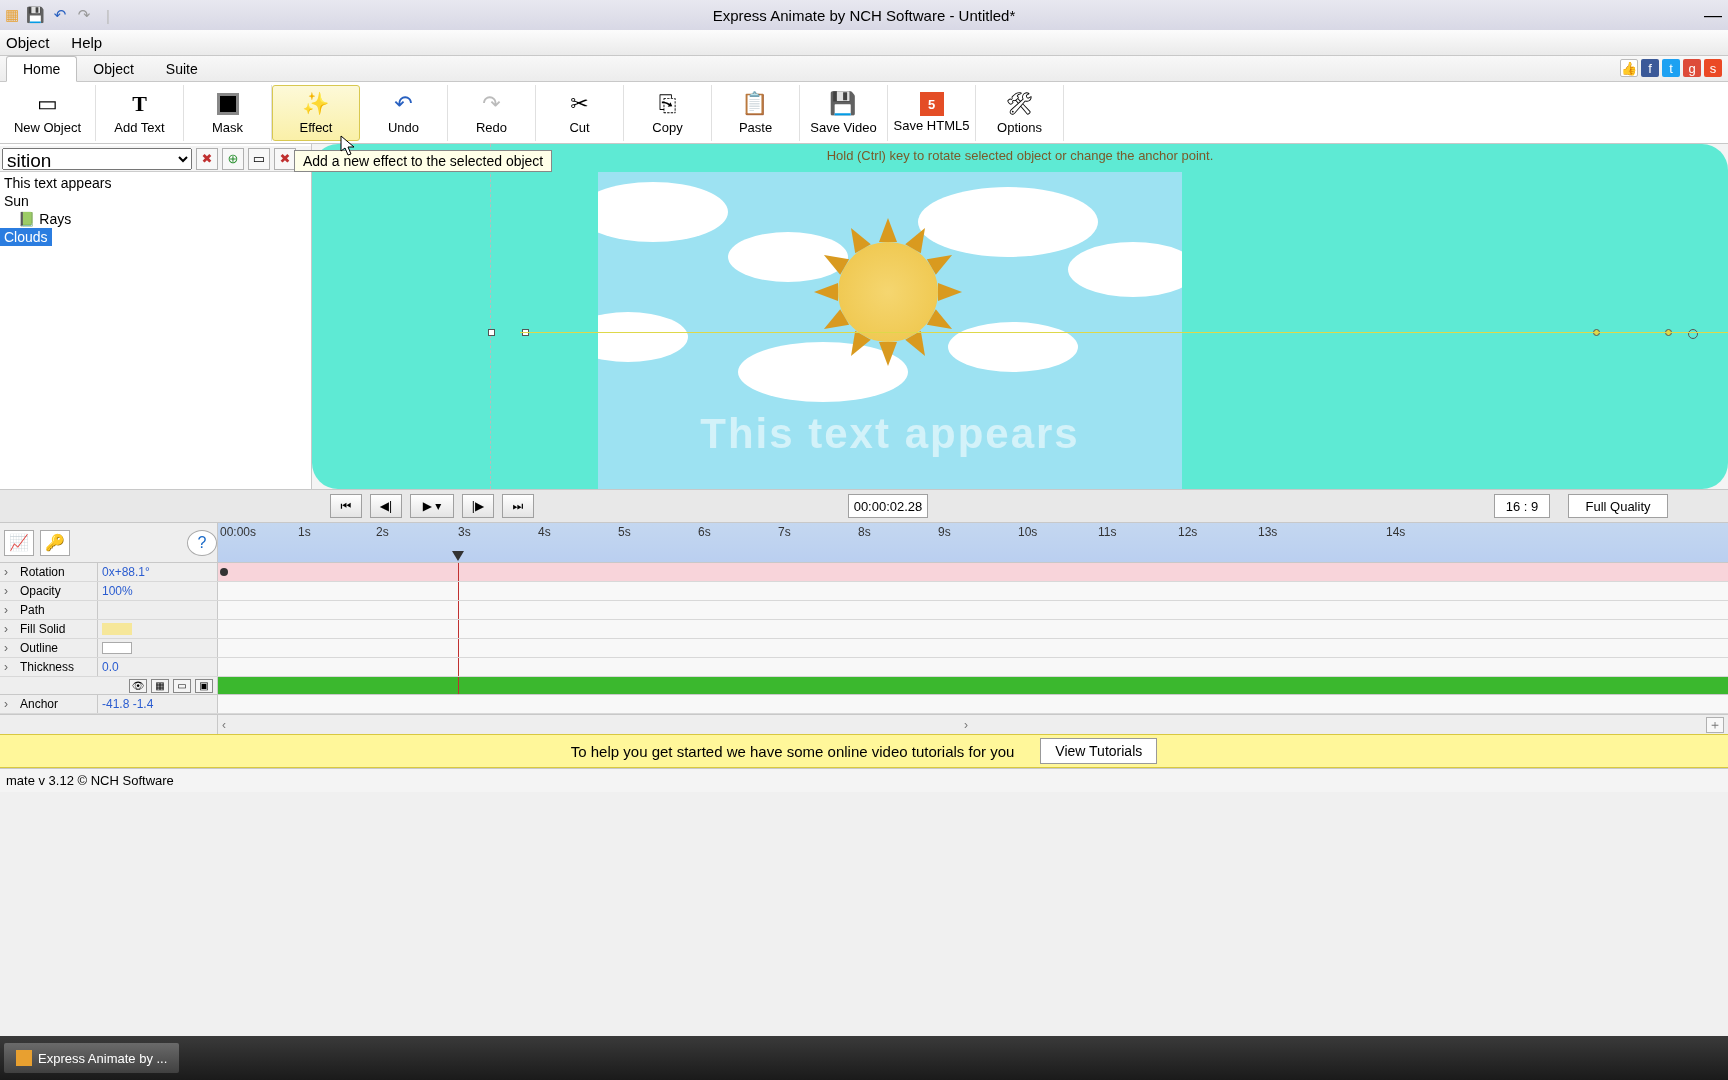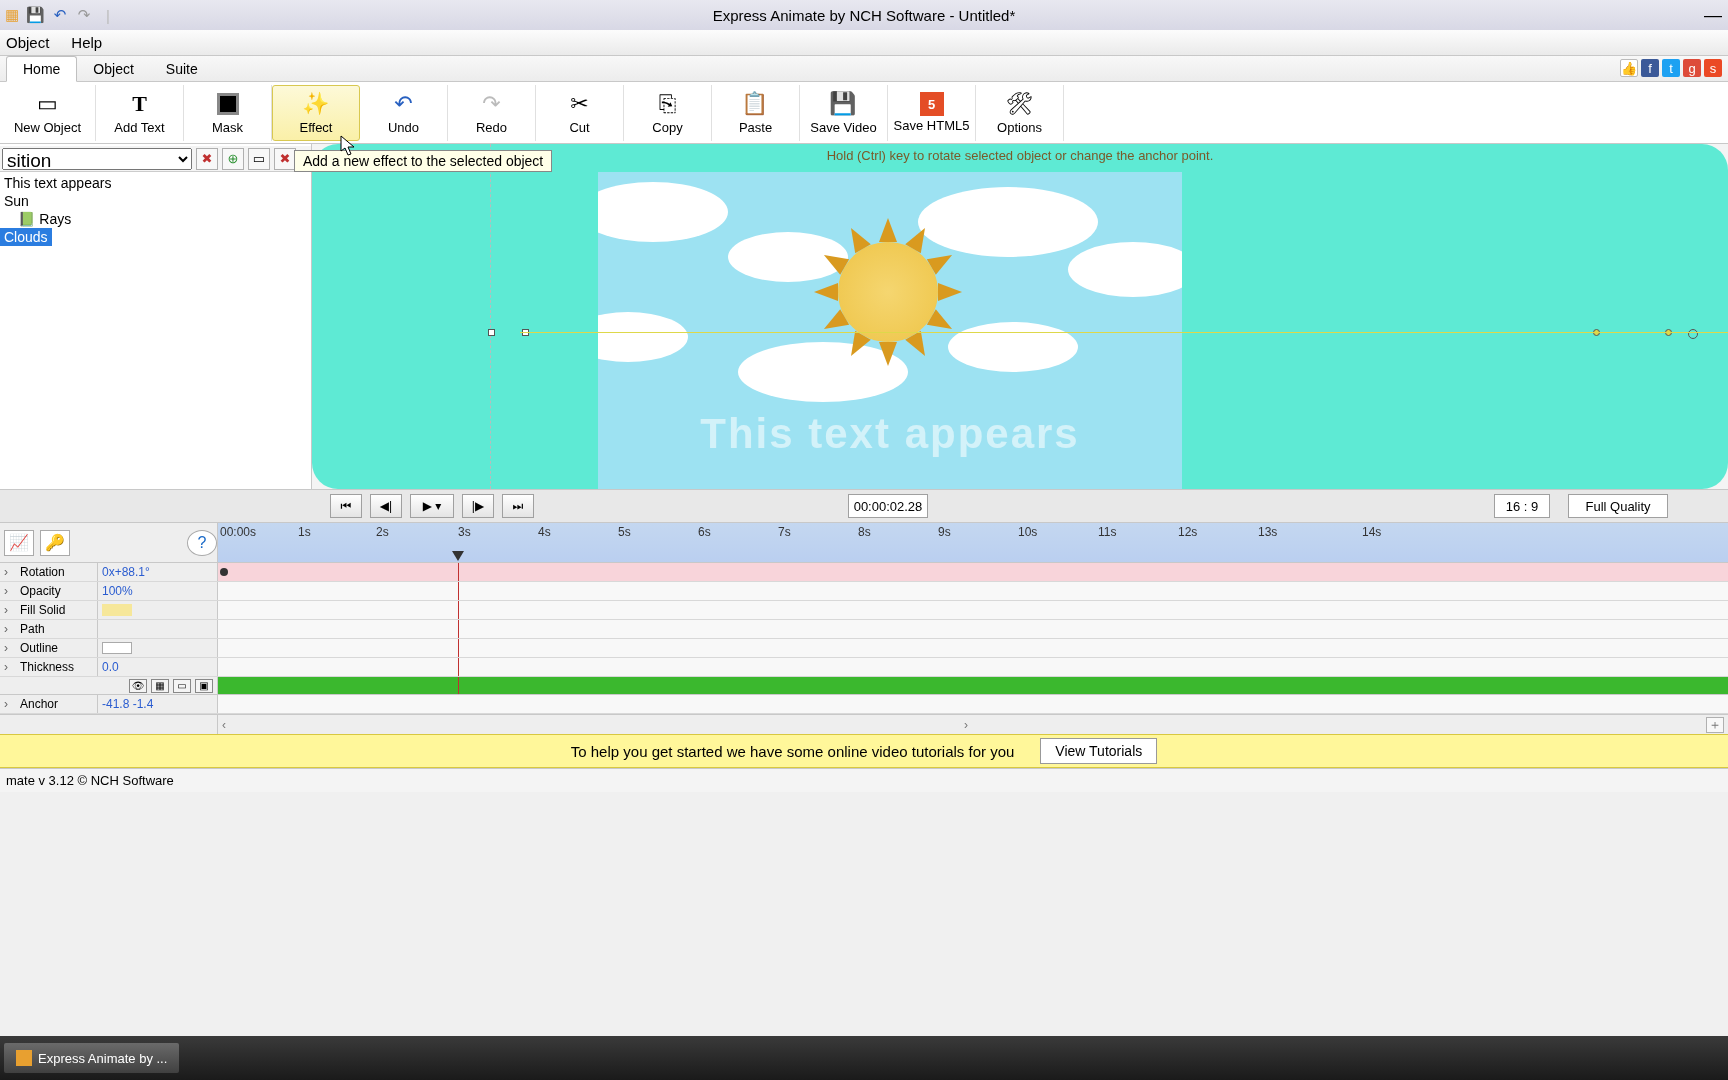--- a/index.html
+++ b/index.html
@@ -283,21 +283,21 @@
         <span class="tick" style="left:320px">4s</span>
         <span class="tick" style="left:400px">5s</span>
         <span class="tick" style="left:480px">6s</span>
         <span class="tick" style="left:560px">7s</span>
         <span class="tick" style="left:640px">8s</span>
         <span class="tick" style="left:720px">9s</span>
         <span class="tick" style="left:800px">10s</span>
         <span class="tick" style="left:880px">11s</span>
         <span class="tick" style="left:960px">12s</span>
         <span class="tick" style="left:1040px">13s</span>
-        <span class="tick" style="left:1144px">14s</span>
+        <span class="tick" style="left:1168px">14s</span>
         <div class="playhead" style="left:234px;top:28px"></div>
       </div>
     </div>
 
     <div class="tl-rows">
       <div class="tl-row pink">
         <div class="tl-label">Rotation</div>
         <div class="tl-val">0x+88.1°</div>
         <div class="tl-lane">
             <span class="kf" style="left:2px"></span>
@@ -305,31 +305,31 @@
           </div>
       </div>
       <div class="tl-row">
         <div class="tl-label">Opacity</div>
         <div class="tl-val">100%</div>
         <div class="tl-lane">
             <span class="ph" style="left:240px"></span>
           </div>
       </div>
       <div class="tl-row">
+        <div class="tl-label">Path</div>
+        <div class="tl-val"></div>
+        <div class="tl-lane">
+            <span class="ph" style="left:240px"></span>
+          </div>
+      </div>
+      <div class="tl-row">
         <div class="tl-label">Fill Solid</div>
         <div class="tl-val">
             <span class="swatch" style="background:#f6e79a"></span>
           </div>
-        <div class="tl-lane">
-            <span class="ph" style="left:240px"></span>
-          </div>
-      </div>
-      <div class="tl-row">
-        <div class="tl-label">Path</div>
-        <div class="tl-val"></div>
         <div class="tl-lane">
             <span class="ph" style="left:240px"></span>
           </div>
       </div>
       <div class="tl-row">
         <div class="tl-label">Outline</div>
         <div class="tl-val">
             <span class="swatch" style="background:#fff;border:1px solid #aaa"></span>
           </div>
         <div class="tl-lane">

